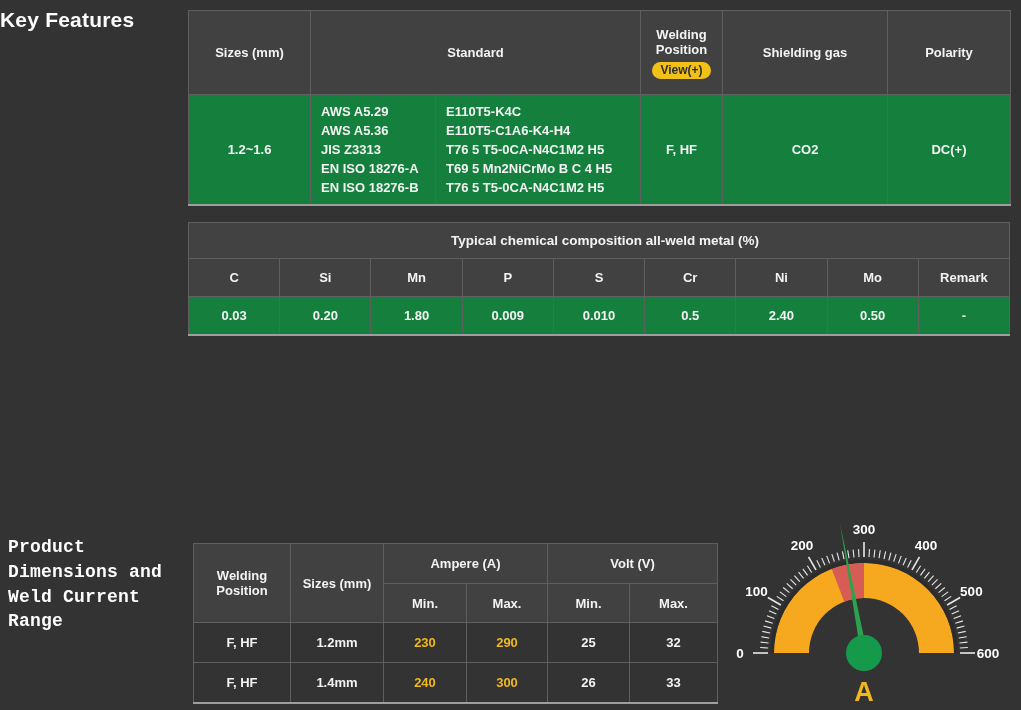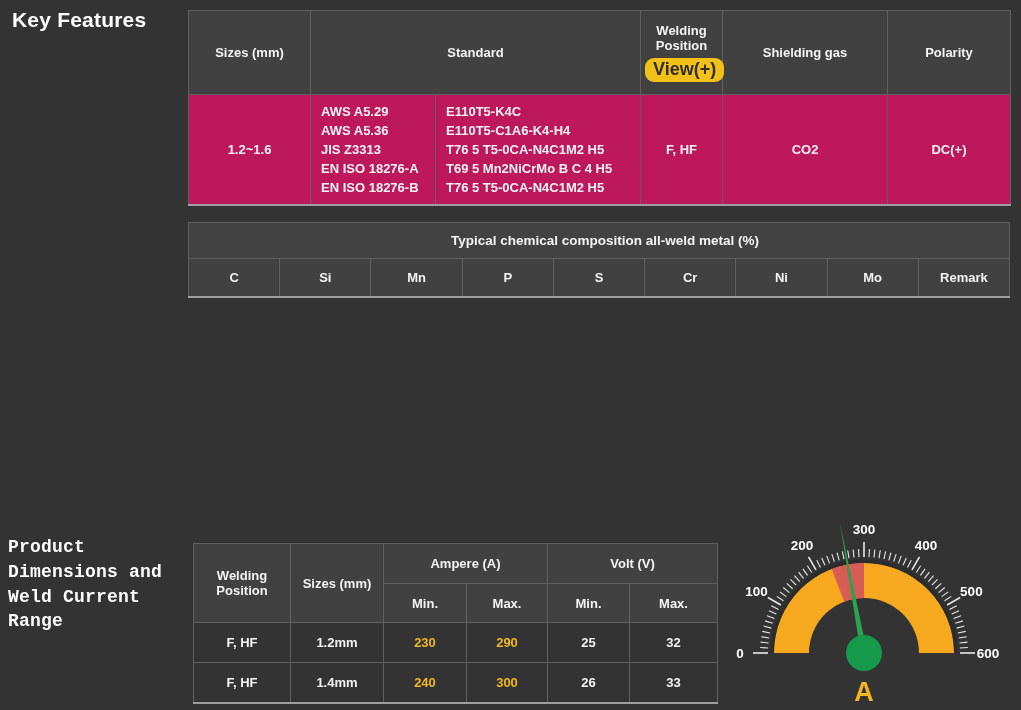--- a/index.html
+++ b/index.html
@@ -21,32 +21,32 @@
   table { border-collapse:collapse; table-layout:fixed; }
   th, td {
     border:1px solid #5f5f5f;
     text-align:center; vertical-align:middle;
     font-size:13px; font-weight:700; color:#f3f3f3;
     padding:2px 4px;
   }
   table { border:1px solid #787878; border-bottom:2px solid #9e9e9e; }
   th { background:#414141; }
   .title-band th { background:#424242; font-size:13.5px; }
-  td { background:#be185d; }
+  td { background:#15803d; }
 
   
   #kf-table { width:822px; }
   #kf-table th { height:84px; }
   #kf-table td { height:110px; }
   .std-cell { text-align:left !important; padding-left:10px !important; white-space:pre-line; line-height:19px; }
 
   .view-chip {
     display:inline-block; margin-top:5px;
     background:#F2C118; color:#2e2e2e;
-    font-size:18px; font-weight:700;
+    font-size:12px; font-weight:700;
     padding:1px 8px 2px; border-radius:9px;
     cursor:pointer;
   }
 
   
   #chem-table, #mech-table { width:822px; }
   #chem-table .title-band th, #mech-table .title-band th { height:36px;padding-left:16px; }
   #chem-table .hdr th, #mech-table .hdr th { height:38px; }
   #chem-table td, #mech-table td { height:38px; }
 
@@ -55,21 +55,21 @@
   #cur-table .grp th { height:40px; }
   #cur-table .sub th { height:39px; }
   #cur-table td { height:40px; background:#333333; }
   td.amp { color:#F0B71E; }
 
   #gauge-svg { display:block; }
 </style>
 </head>
 <body>
 
-<h2 class="section-title abs" style="left:12px; top:8px;">Key Features</h2>
+<h2 class="section-title abs" style="left:0; top:8px;">Key Features</h2>
 
 <table id="kf-table" class="abs" style="left:188px; top:10px;">
   <colgroup>
     <col style="width:122px">
       <col style="width:125px">
       <col style="width:205px">
     <col style="width:82px">
       <col style="width:165px">
       <col style="width:123px">
   </colgroup>
@@ -111,20 +111,31 @@
   <tr class="hdr">
     <th>C</th>
     <th>Si</th>
     <th>Mn</th>
     <th>P</th>
     <th>S</th>
     <th>Cr</th>
     <th>Ni</th>
     <th>Mo</th>
     <th>Remark</th>
+  </tr>
+  <tr>
+    <td>0.03</td>
+    <td>0.20</td>
+    <td>1.80</td>
+    <td>0.009</td>
+    <td>0.010</td>
+    <td>0.5</td>
+    <td>2.40</td>
+    <td>0.50</td>
+    <td>-</td>
   </tr>
 </tbody>
   </table>
 
 <table id="mech-table" class="abs" style="left:188px; top:348px;">
   <tbody>
 </tbody>
   </table>
 
 <h2 class="section-title small abs" style="left:8px; top:535px; width:170px;">Product Dimensions and Weld Current Range</h2>

